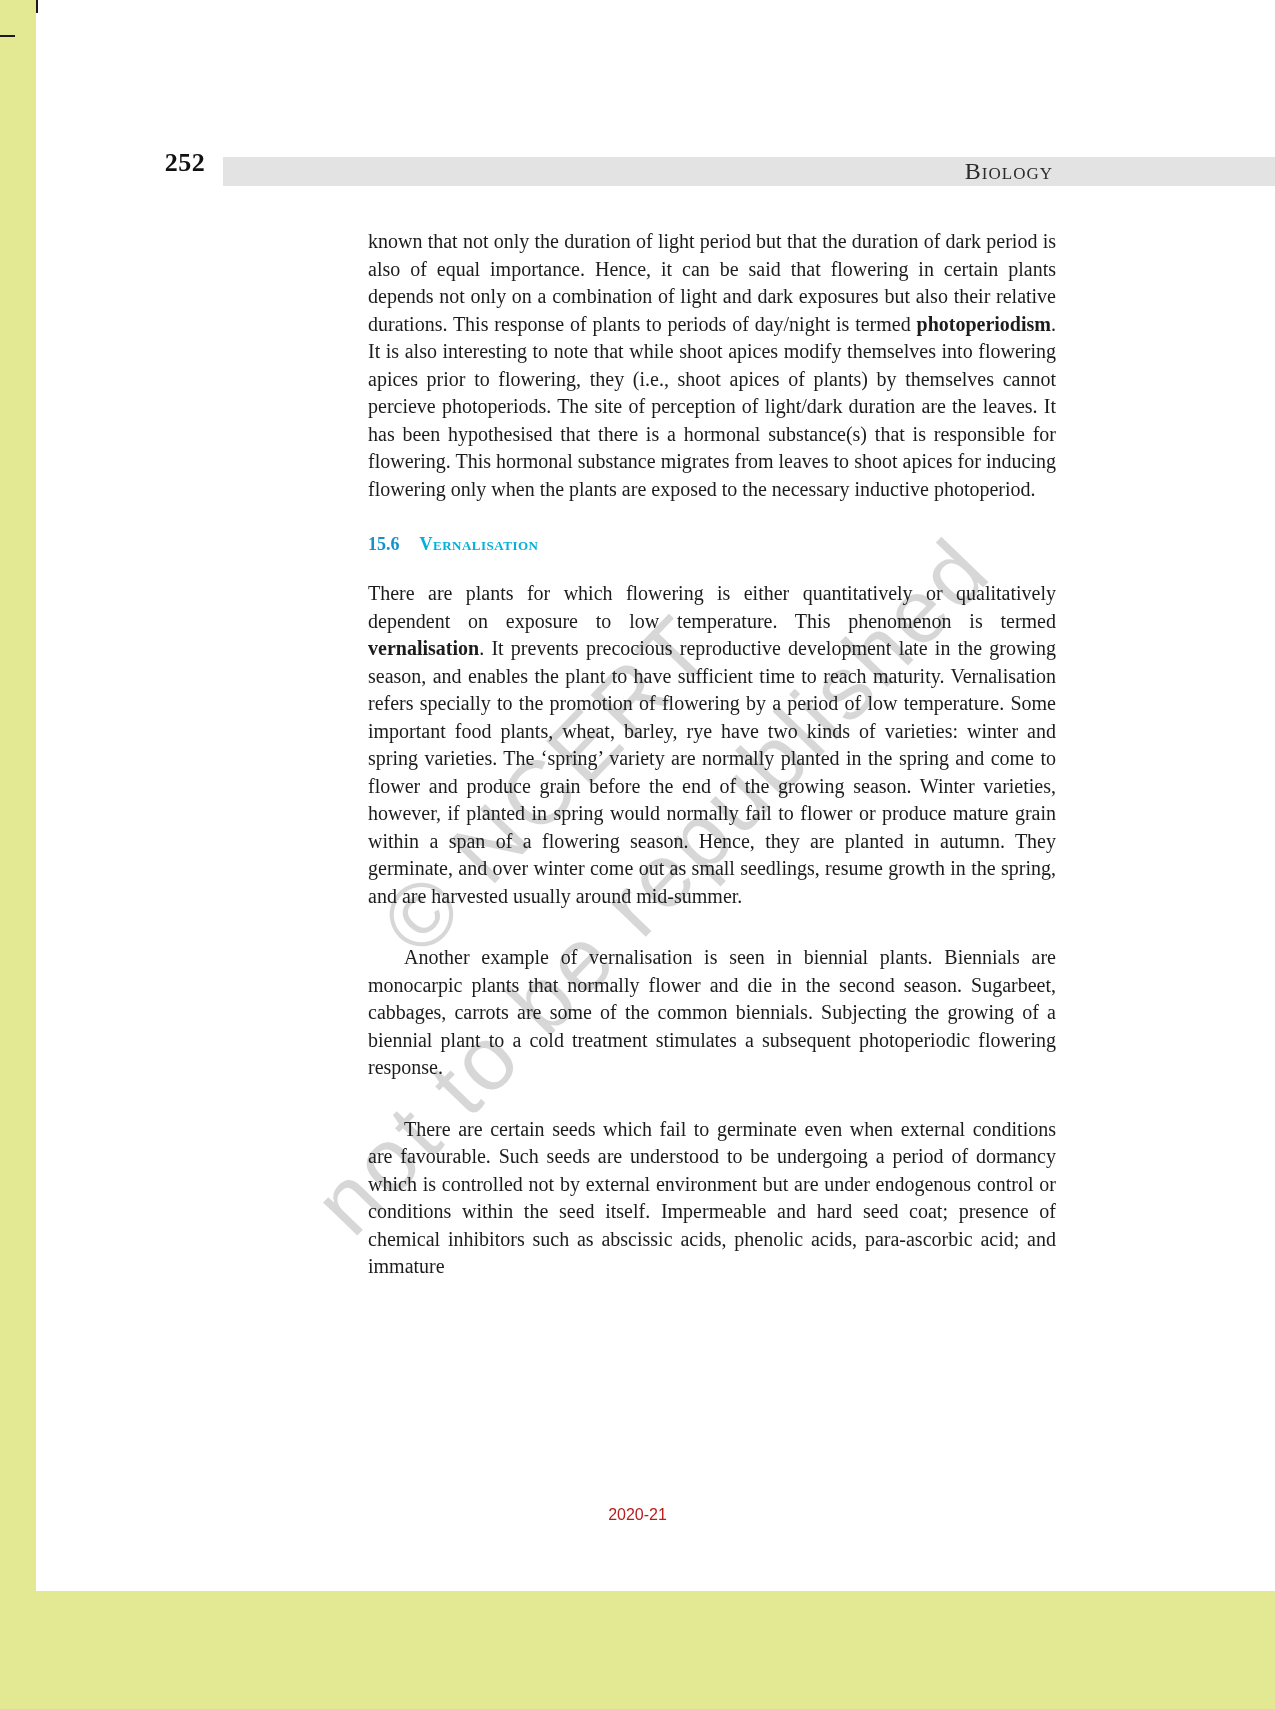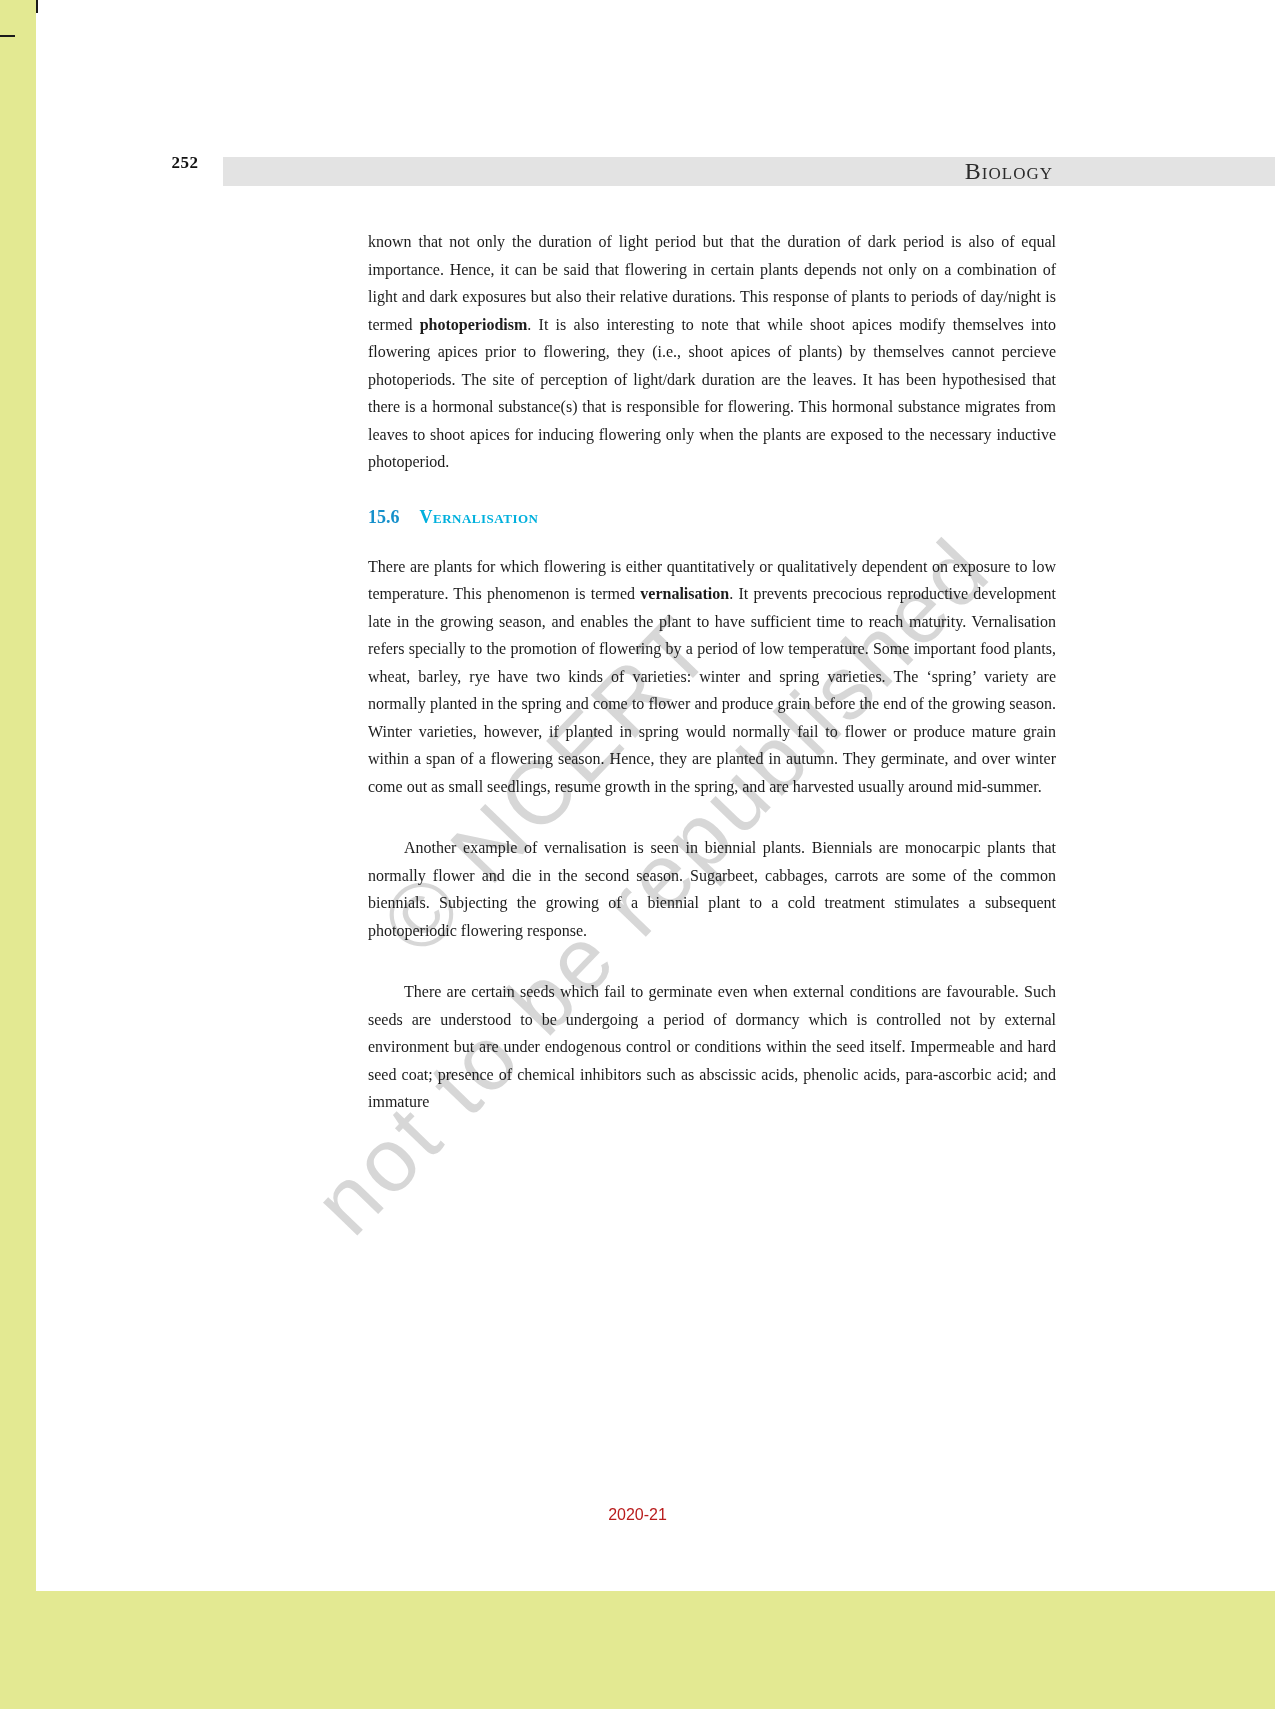--- a/index.html
+++ b/index.html
@@ -15,37 +15,37 @@
 
   .header-band {
     position:absolute; left:147px; top:157px; right:0; height:29px;
     background:var(--header-band,#e3e3e3); z-index:1;
   }
   .page-tab {
     position:absolute; left:147px; top:139px; width:76px; height:47px;
     background:#ffffff; border-radius:14px 14px 0 0;
     display:flex; align-items:center; justify-content:center; z-index:2;
   }
-  .page-num { font-weight:700; font-size:17px; letter-spacing:0.5px; color:#111; }
+  .page-num { font-weight:700; font-size:26px; letter-spacing:0.5px; color:#111; }
   .running-head {
     position:absolute; top:158px; right:222px; height:29px; line-height:27px;
     font-variant:small-caps; font-size:24px; letter-spacing:1px; color:#2b2b2b; z-index:2;
   }
 
   .watermark {
     position:absolute; left:120px; top:690px; width:960px;
     transform:rotate(-46deg);
     color:rgba(110,110,110,0.28);
     font-family:"Liberation Sans", sans-serif;
     font-size:90px; text-align:center; letter-spacing:4px;
     line-height:1.62; white-space:nowrap; z-index:1; pointer-events:none;
   }
 
   .content { position:absolute; left:368px; top:228px; width:688px; z-index:2; }
-  .para { margin:0; font-size:16px; line-height:27.5px; text-align:justify; }
+  .para { margin:0; font-size:20px; line-height:27.5px; text-align:justify; }
   .para.indent { text-indent:36px;margin-top:34px; }
   .para b { font-weight:700; }
 
   .section { margin:31px 0 25px 0; font-size:18px; font-weight:700; }
   .sec-num   { color:var(--accent-number,#1590cb); font-weight:700; margin-right:20px; }
   .sec-title { color:var(--accent-title,#00b0dd); font-weight:700; font-variant:small-caps; letter-spacing:0.5px; }
 
   .footer {
     position:absolute; left:0; top:1506px; width:1275px; text-align:center;
     font-family:"Liberation Sans", sans-serif; font-size:16px; color:#b91c1c; z-index:2;

